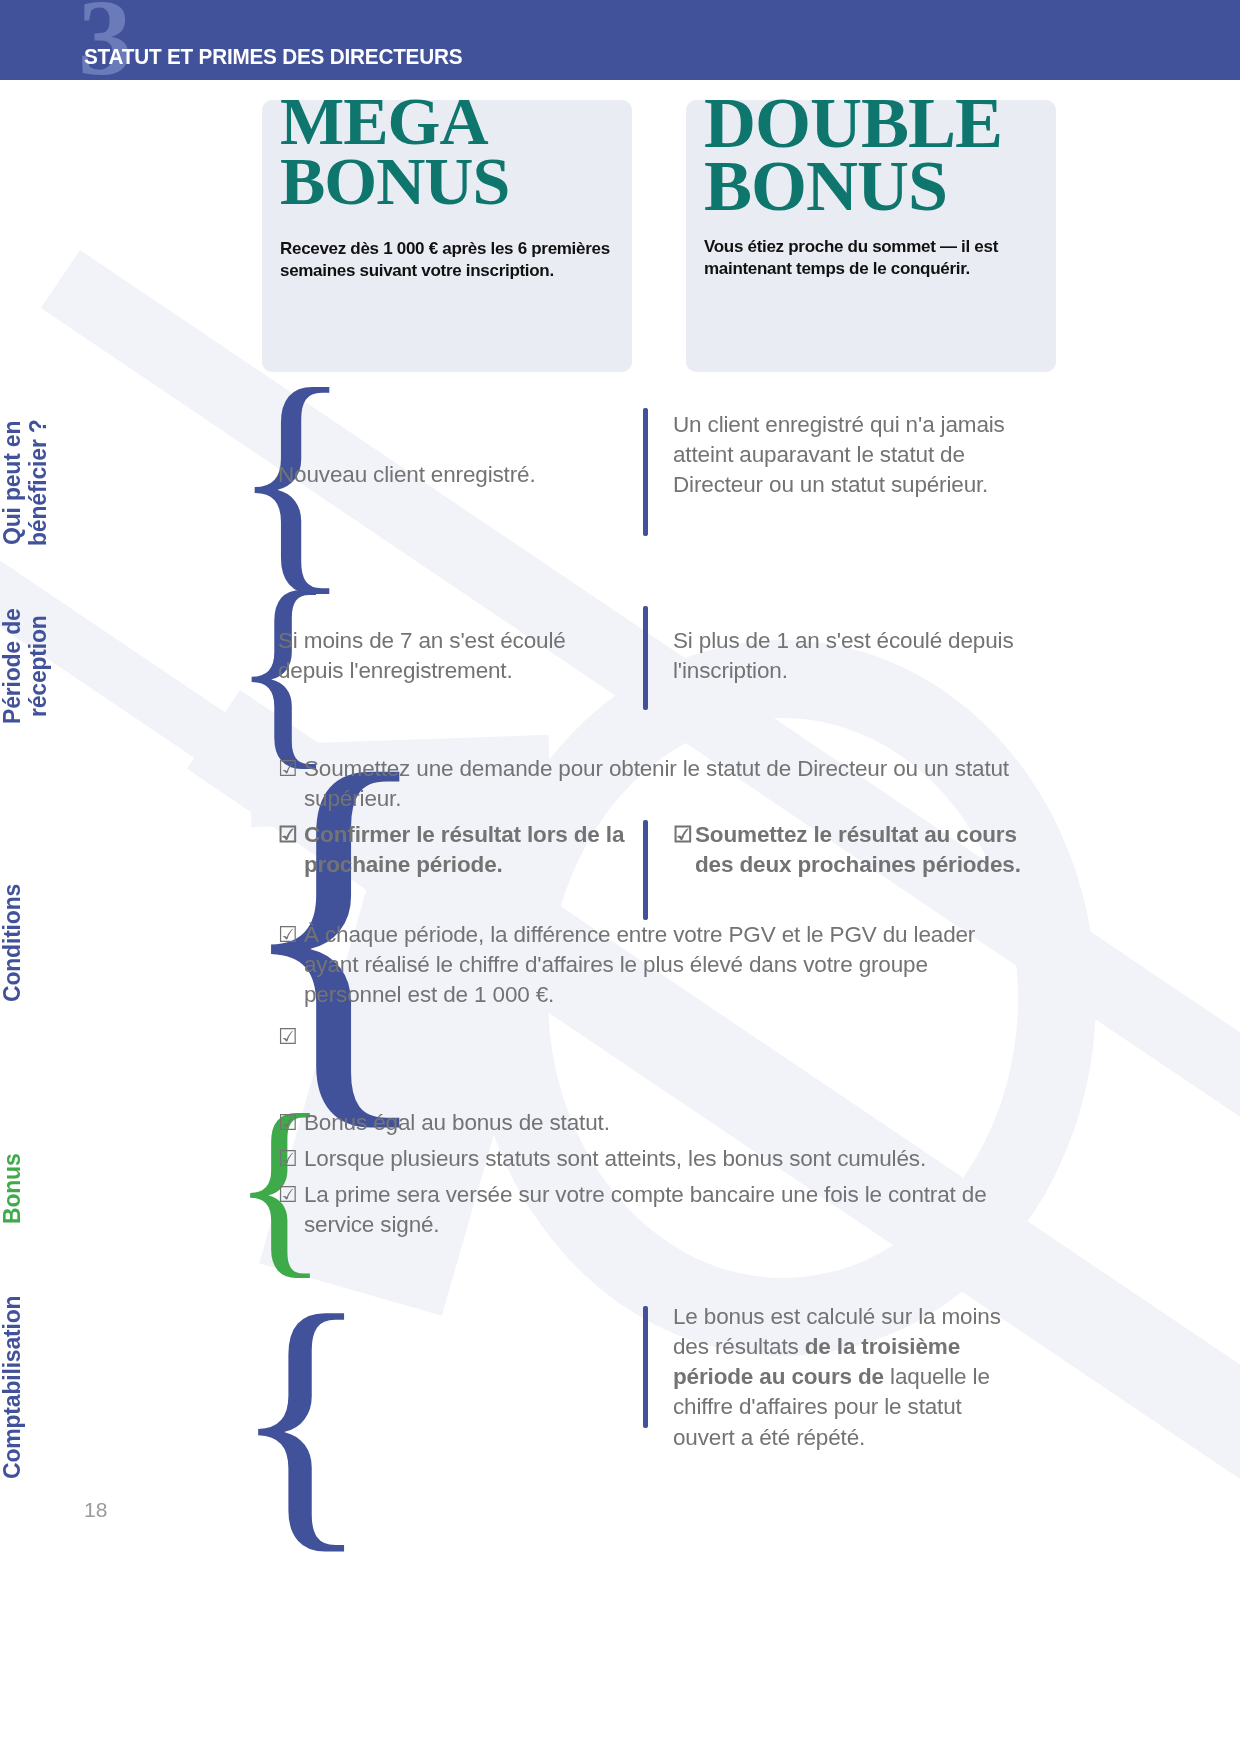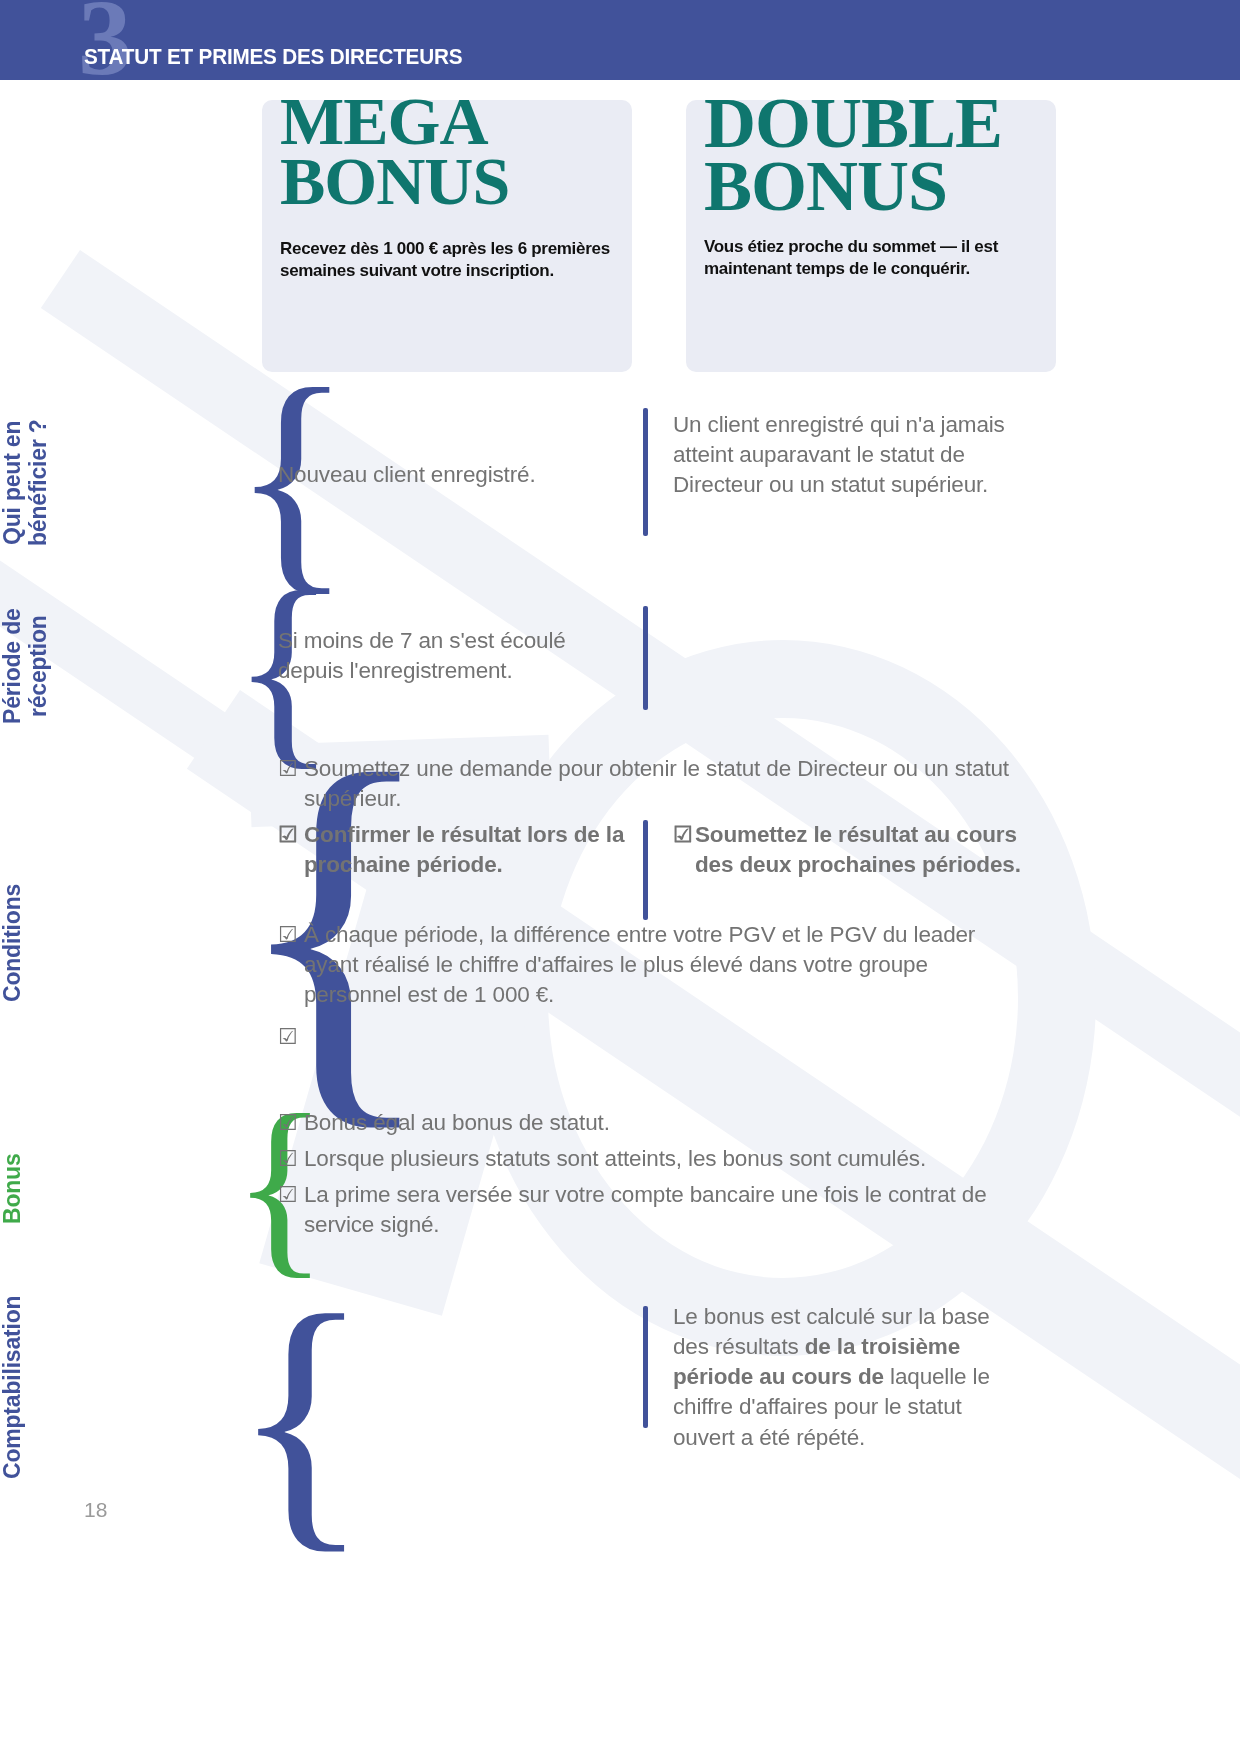--- a/index.html
+++ b/index.html
@@ -265,20 +265,21 @@
     <div class="cell cell-left" style="top:82px">Nouveau client enregistré.</div>
     <div class="divider" style="left:643px;top:30px;height:128px"></div>
     <div class="cell cell-right" style="top:32px">Un client enregistré qui n'a jamais atteint auparavant le statut de Directeur ou un statut supérieur.</div>
   </div>
 
   <div class="row" style="top:578px;height:172px">
     <div class="row-label" style="top:4px;height:168px">Période de réception</div>
     <div class="brace" style="top:-18px;font-size:216px">{</div>
     <div class="cell cell-left" style="top:48px">Si moins de 7 an s'est écoulé depuis l'enregistrement.</div>
     <div class="divider" style="left:643px;top:28px;height:104px"></div>
+    <div class="cell cell-right" style="top:48px">Si plus de 1 an s'est écoulé depuis l'inscription.</div>
   </div>
 
   <div class="row" style="top:748px;height:340px">
     <div class="row-label" style="top:70px;height:250px">Conditions</div>
     <div class="brace" style="top:-38px;font-size:430px">{</div>
 
     <div class="cell cell-wide" style="top:6px">
       <div class="bullet">
         <span class="chk">☑</span>
         <span>Soumettez une demande pour obtenir le statut de Directeur ou un statut supérieur.</span>
@@ -340,19 +341,19 @@
   </div>
 
   <div class="row" style="top:1258px;height:260px">
     <div class="row-label" style="top:0px;height:258px">Comptabilisation</div>
     <div class="brace" style="top:14px;font-size:288px">{</div>
 
 
     <div class="divider" style="left:643px;top:48px;height:122px"></div>
 
     <div class="cell cell-right" style="top:44px">
-      <span>Le bonus est calculé sur la base des résultats </span><span class="bold">de la troisième période au cours de</span><span> laquelle le chiffre d'affaires pour le statut ouvert a été répété.</span>
+      <span>Le bonus est calculé sur la moins des résultats </span><span class="bold">de la troisième période au cours de</span><span> laquelle le chiffre d'affaires pour le statut ouvert a été répété.</span>
     </div>
   </div>
 
   <div class="page-number">18</div>
 
 </div>
 
 </body></html>

